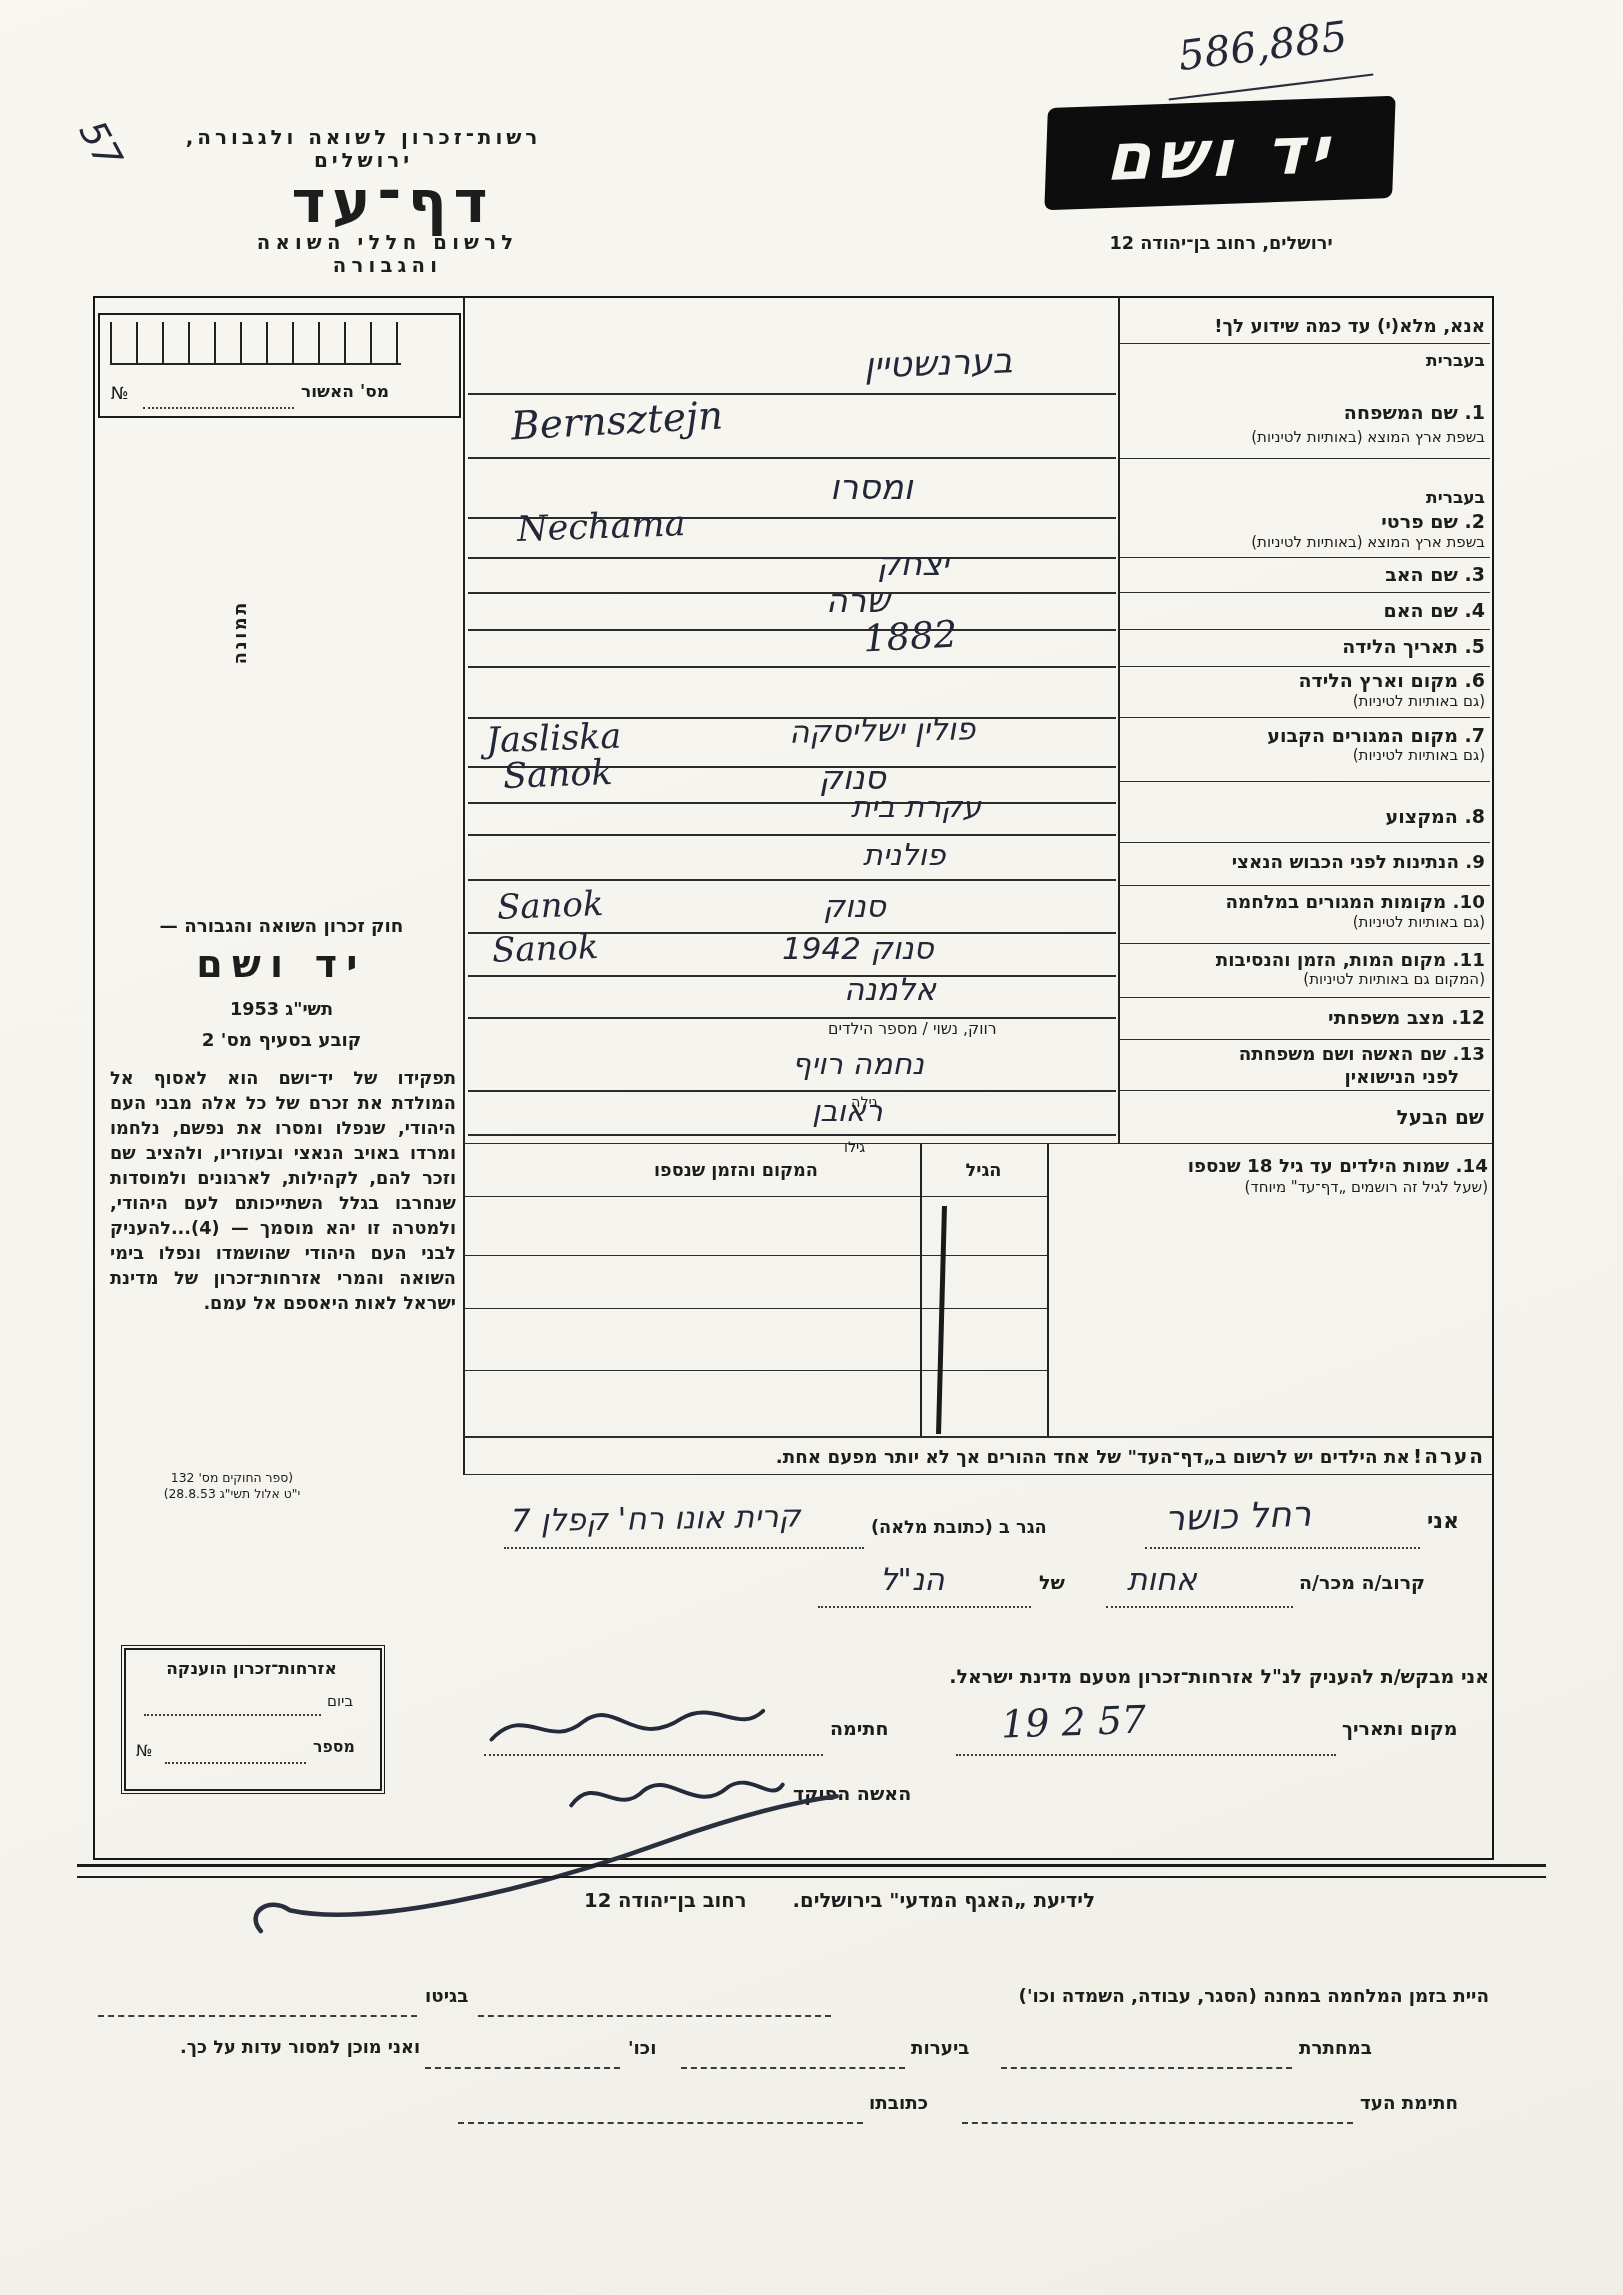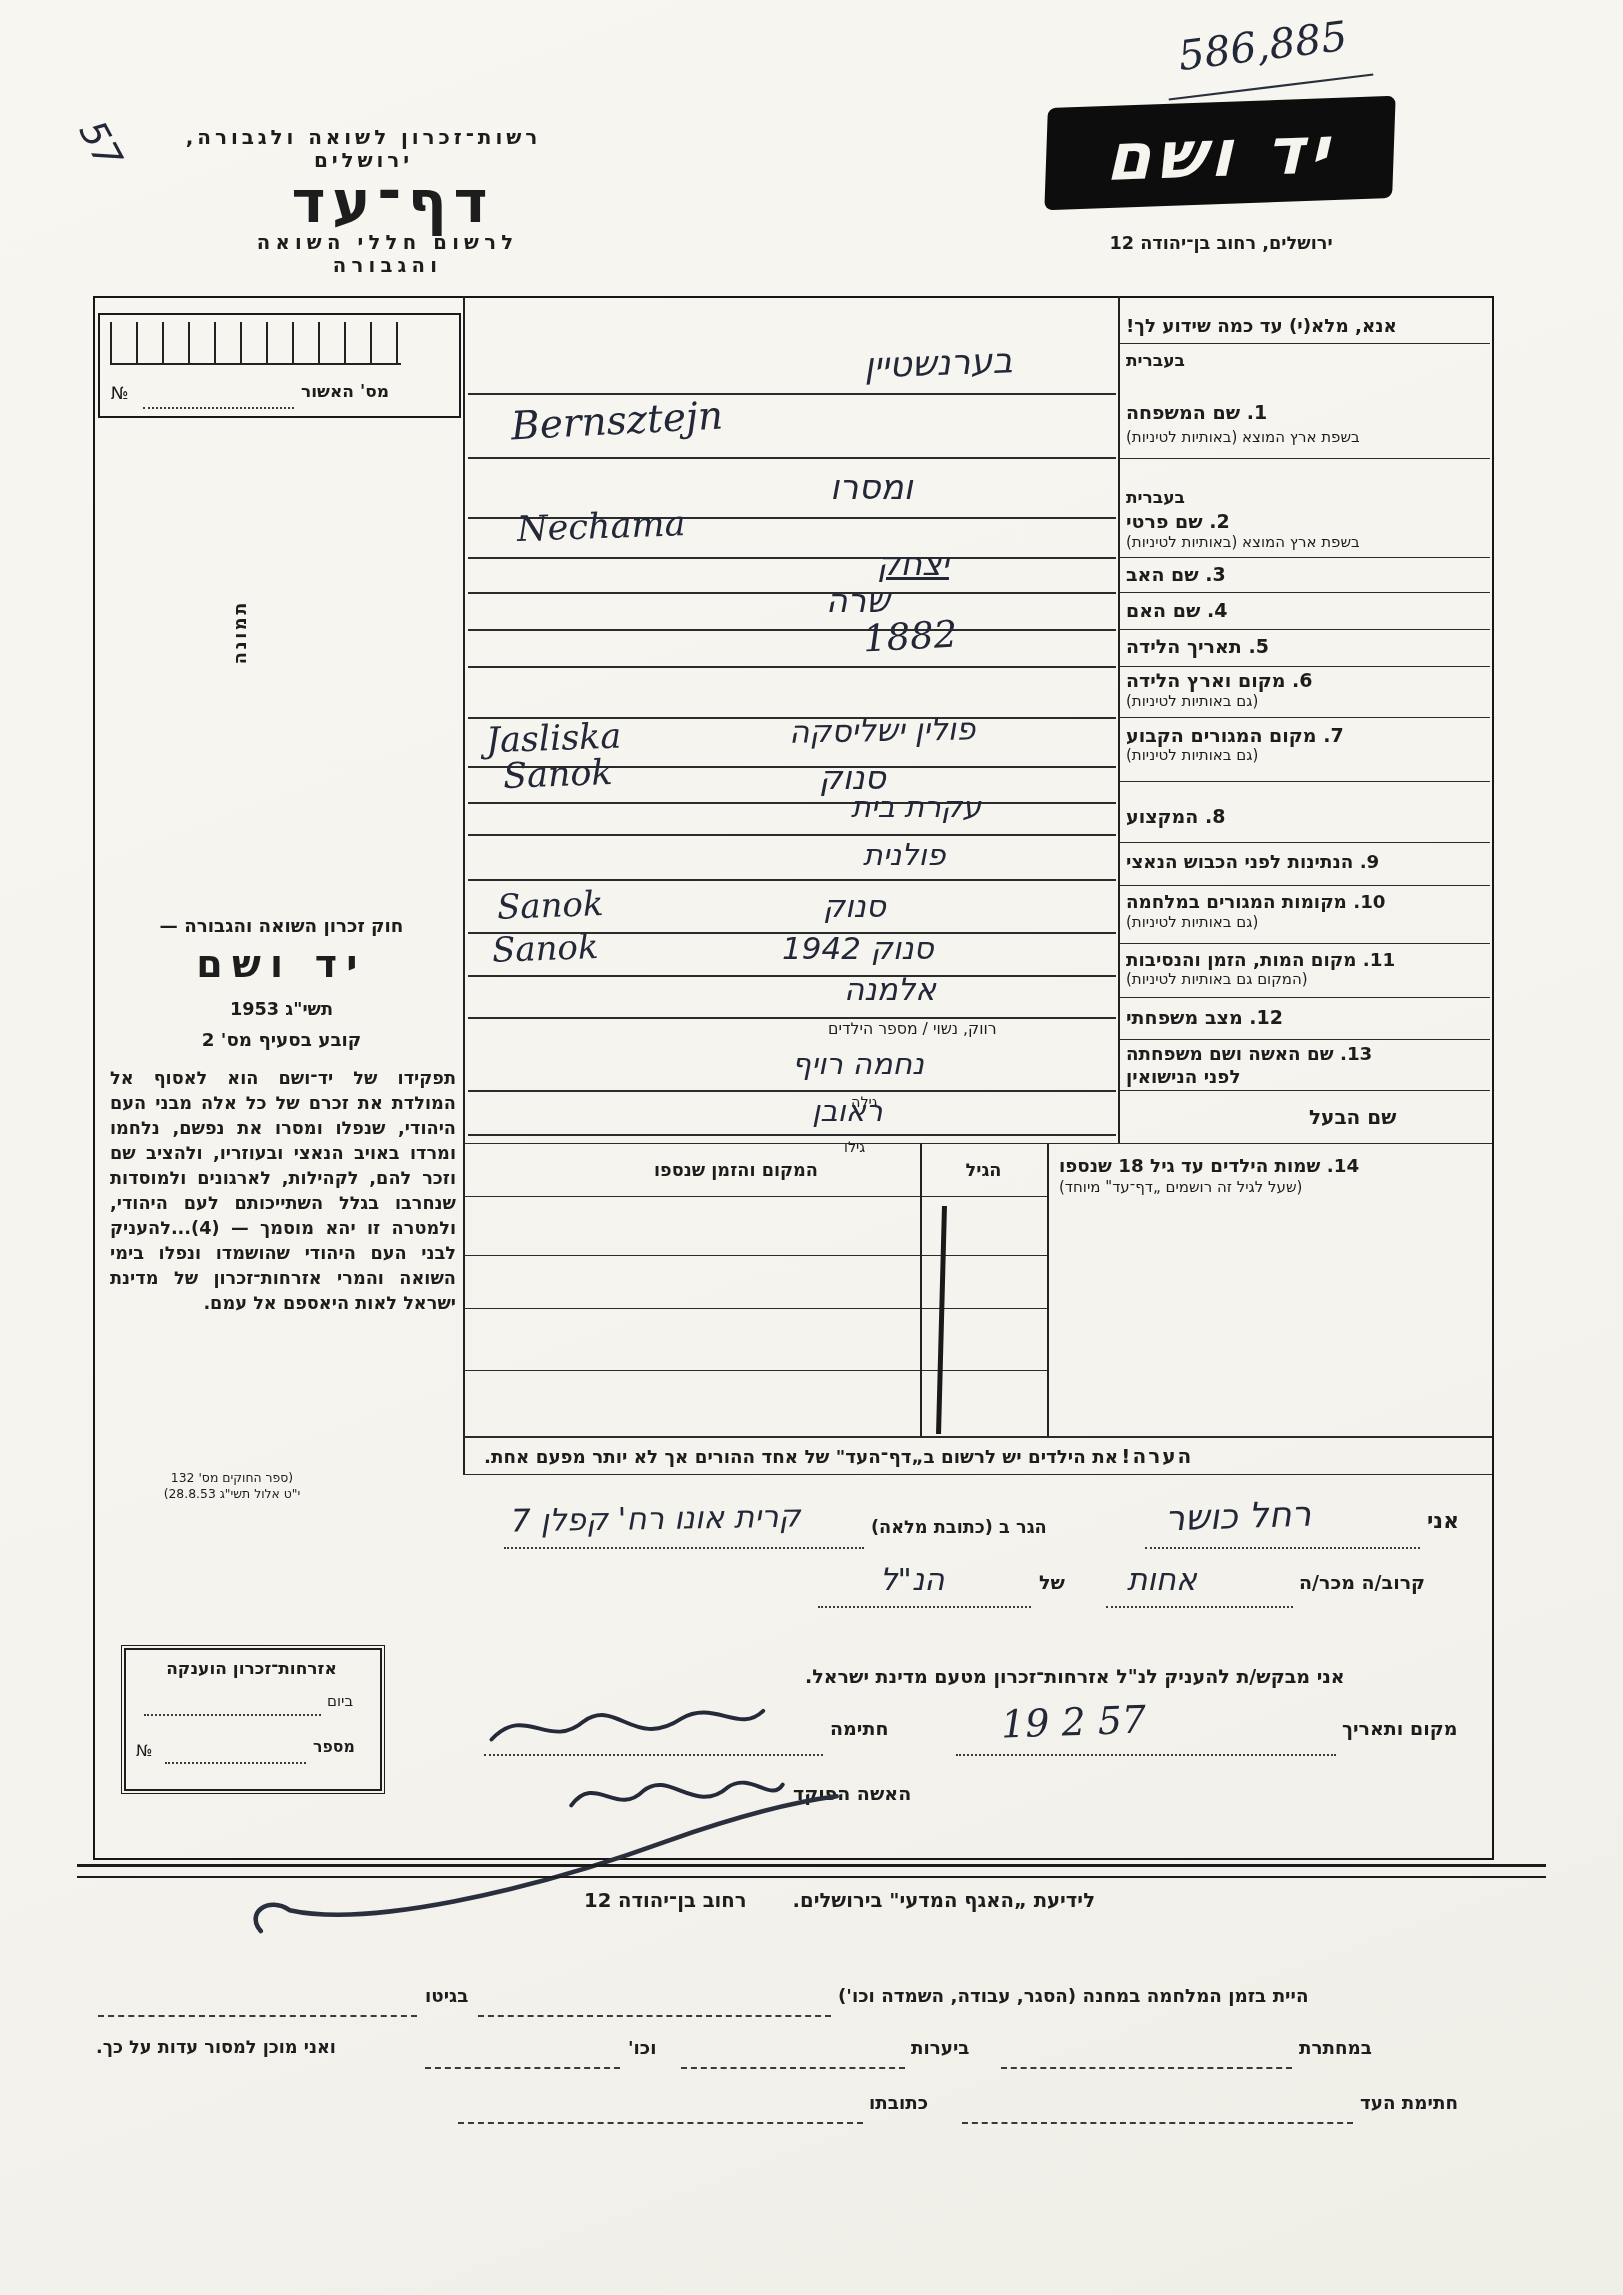--- a/index.html
+++ b/index.html
@@ -10,21 +10,21 @@
     margin:0 auto;
     background:linear-gradient(160deg,#f7f6f1 0%,#f4f3ed 60%,#efeee7 100%);
     font-family:"DejaVu Sans",sans-serif;
     color:#1b1b1b;
     direction:rtl;
     overflow:hidden;
   }
   .abs{position:absolute;}
   .b{font-weight:bold;}
   .ctr{text-align:center;}
-  .rt{text-align:left;}
+  .rt{text-align:right;}
   .lbl{color:#1d1d1d;line-height:1.15;}
   .line{height:0;border-bottom:2px solid #2b2b2b;}
   .thin{border-bottom-width:1.3px;}
   .dot{height:0;border-bottom:2px dotted #3a3a3a;}
   .dash{height:0;border-bottom:2px dashed #3a3a3a;}
   .vline{width:2px;background:#222;}
   .box{border:2.6px solid #161616;}
   .hw{color:#232838;font-style:italic;white-space:nowrap;line-height:1;}
   .hw-he{font-family:"DejaVu Sans",sans-serif;}
   .hw-lat{font-family:"DejaVu Serif",serif;direction:ltr;}
@@ -128,21 +128,21 @@
   <div class="abs line" style="left:468px;top:932px;width:648px;"></div>
   <div class="abs line" style="left:468px;top:975px;width:648px;"></div>
   <div class="abs line" style="left:468px;top:1017px;width:648px;"></div>
   <div class="abs line" style="left:468px;top:1090px;width:648px;"></div>
   <div class="abs line" style="left:468px;top:1134px;width:648px;"></div>
 
   <div class="abs hw hw-he" style="left:864px;top:346px;font-size:35px;transform:rotate(-2deg);">בערנשטיין</div>
   <div class="abs hw hw-lat" style="left:511px;top:401px;font-size:39px;transform:rotate(-3deg);">Bernsztejn</div>
   <div class="abs hw hw-he" style="left:830px;top:470px;font-size:34px;">ומסרו</div>
   <div class="abs hw hw-lat" style="left:517px;top:509px;font-size:35px;transform:rotate(-2deg);">Nechama</div>
-  <div class="abs hw hw-he" style="left:877px;top:547px;font-size:33px;text-decoration:underline;">יצחק</div>
+  <div class="abs hw hw-he" style="left:877px;top:547px;font-size:33px;">יצחק</div>
   <div class="abs hw hw-he" style="left:826px;top:584px;font-size:33px;">שרה</div>
   <div class="abs hw hw-lat" style="left:863px;top:618px;font-size:37px;transform:rotate(-3deg);">1882</div>
   <div class="abs hw hw-he" style="left:789px;top:715px;font-size:31px;transform:rotate(-1deg);">פולין ישליסקה</div>
   <div class="abs hw hw-lat" style="left:486px;top:721px;font-size:35px;transform:rotate(-2deg);">Jasliska</div>
   <div class="abs hw hw-he" style="left:819px;top:761px;font-size:33px;">סנוק</div>
   <div class="abs hw hw-lat" style="left:503px;top:757px;font-size:35px;transform:rotate(-2deg);">Sanok</div>
   <div class="abs hw hw-he" style="left:851px;top:792px;font-size:30px;">עקרת בית</div>
   <div class="abs hw hw-he" style="left:863px;top:840px;font-size:30px;">פולנית</div>
   <div class="abs hw hw-he" style="left:823px;top:891px;font-size:31px;">סנוק</div>
   <div class="abs hw hw-lat" style="left:497px;top:888px;font-size:34px;transform:rotate(-2deg);">Sanok</div>

